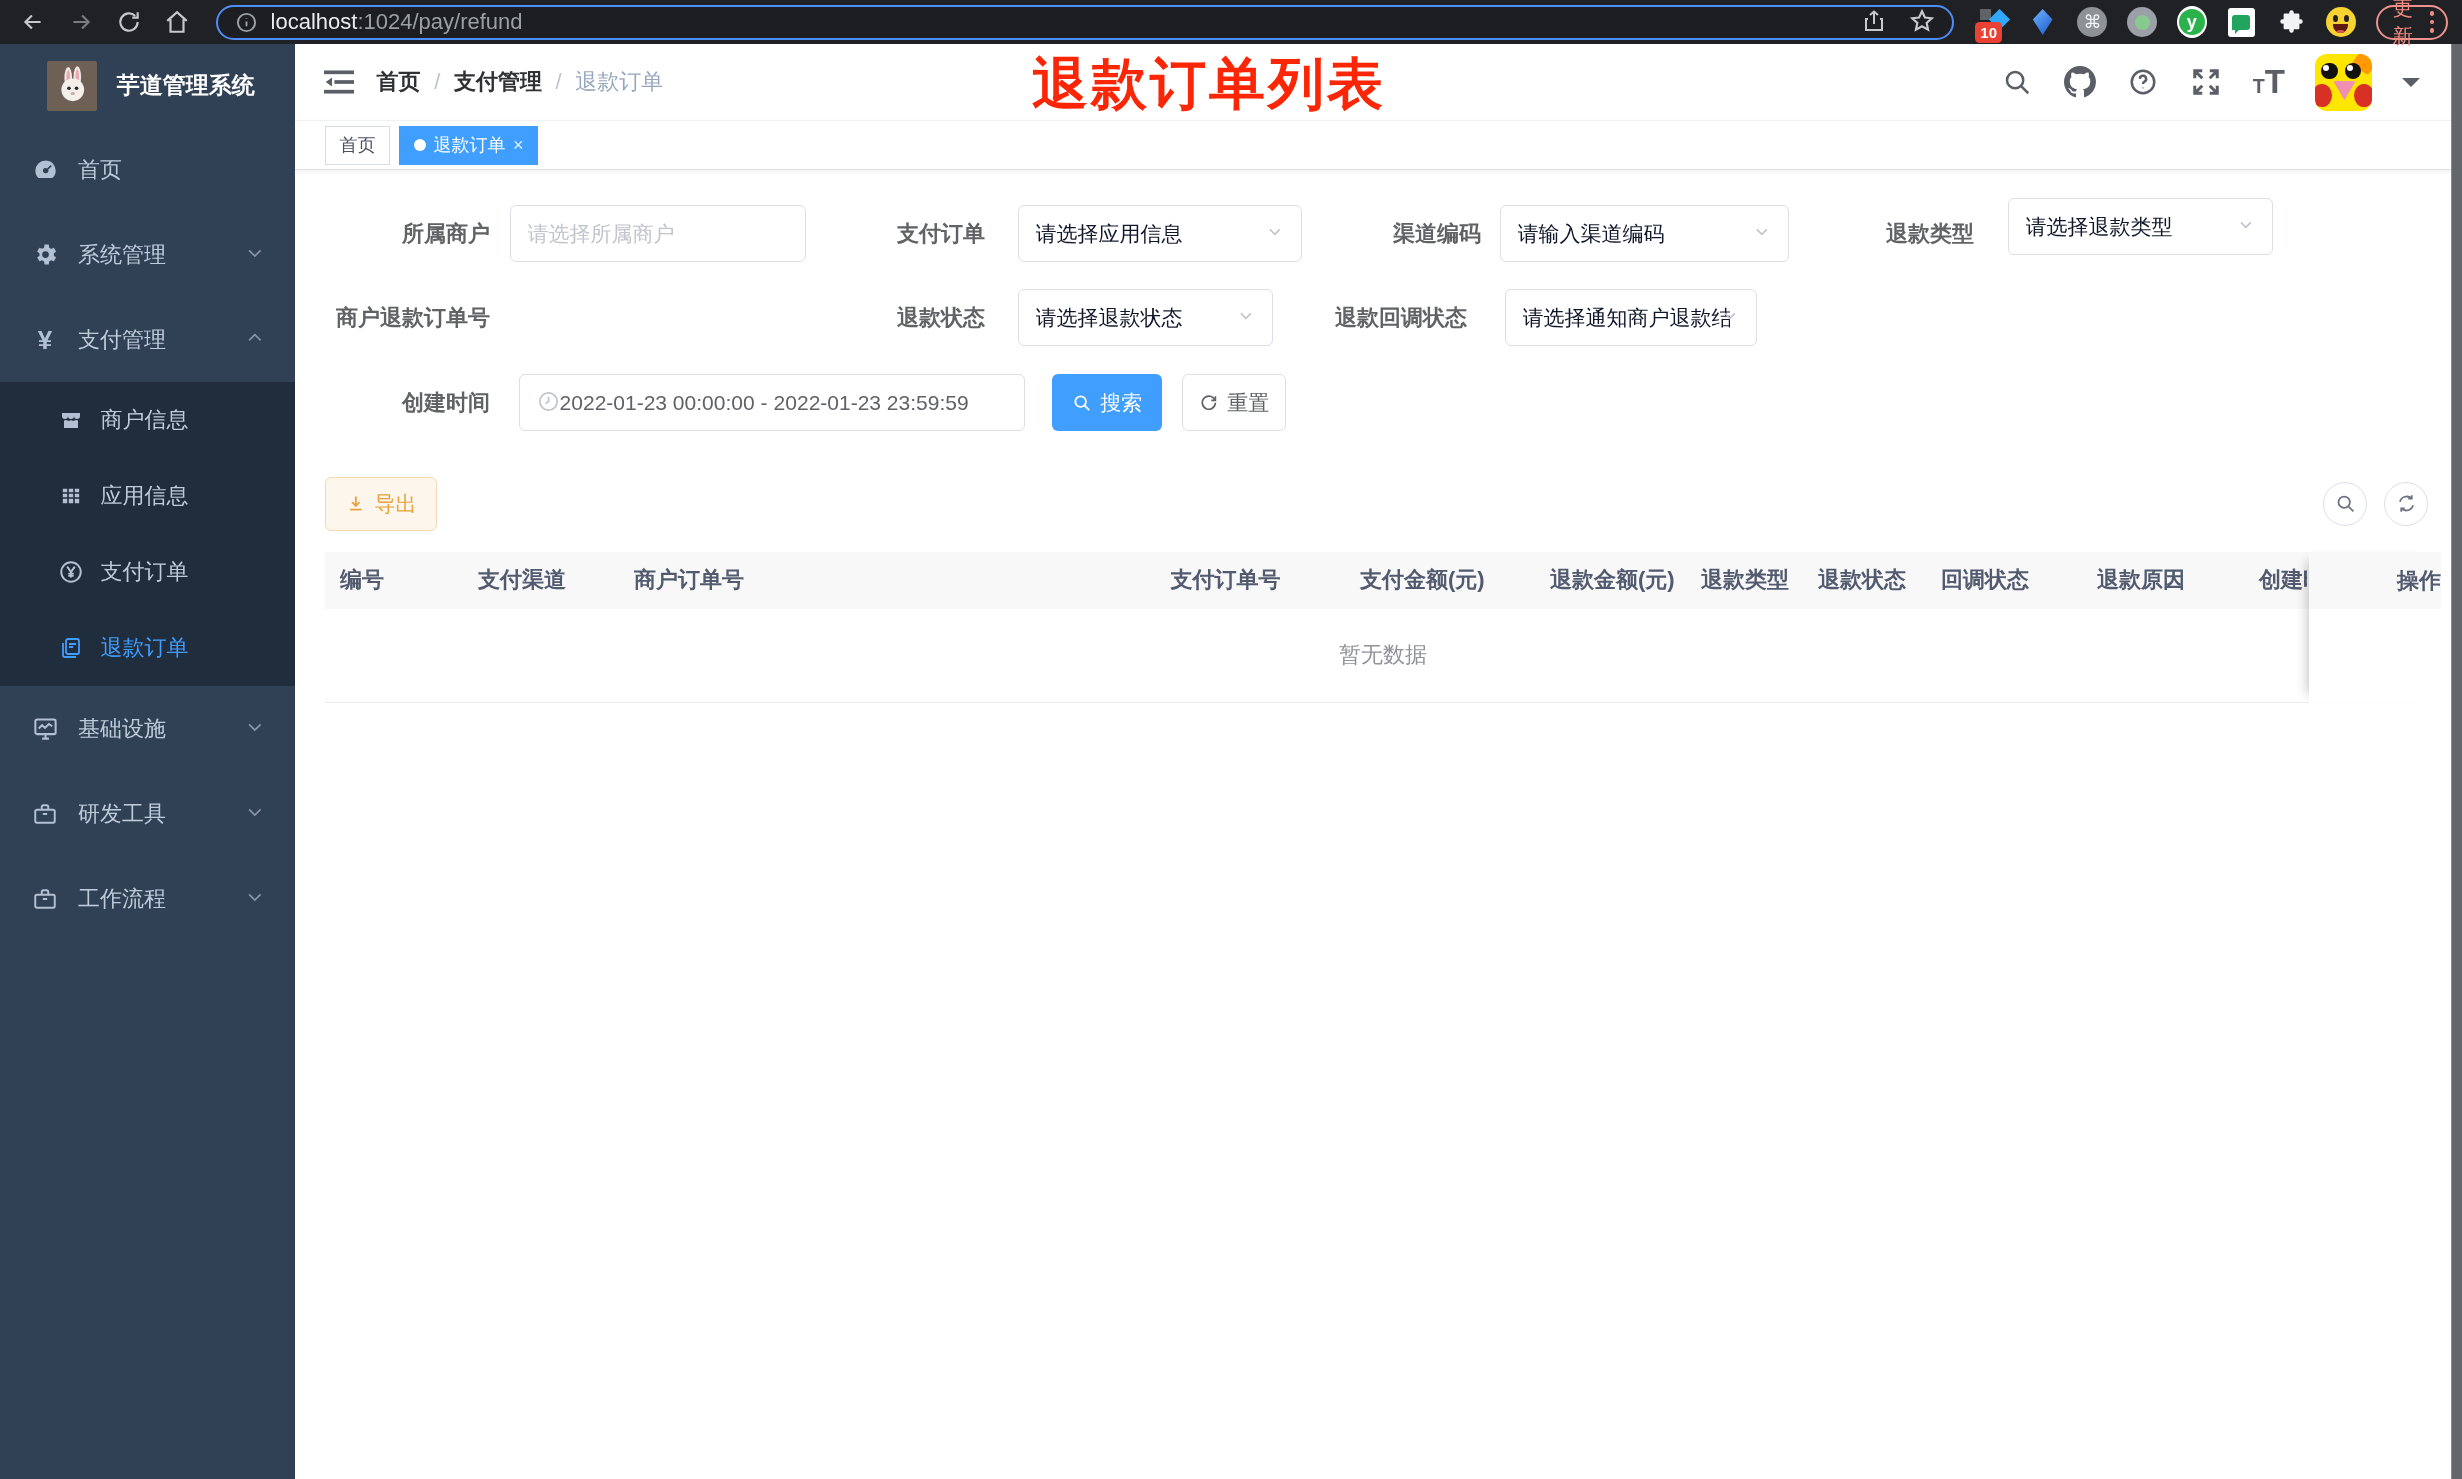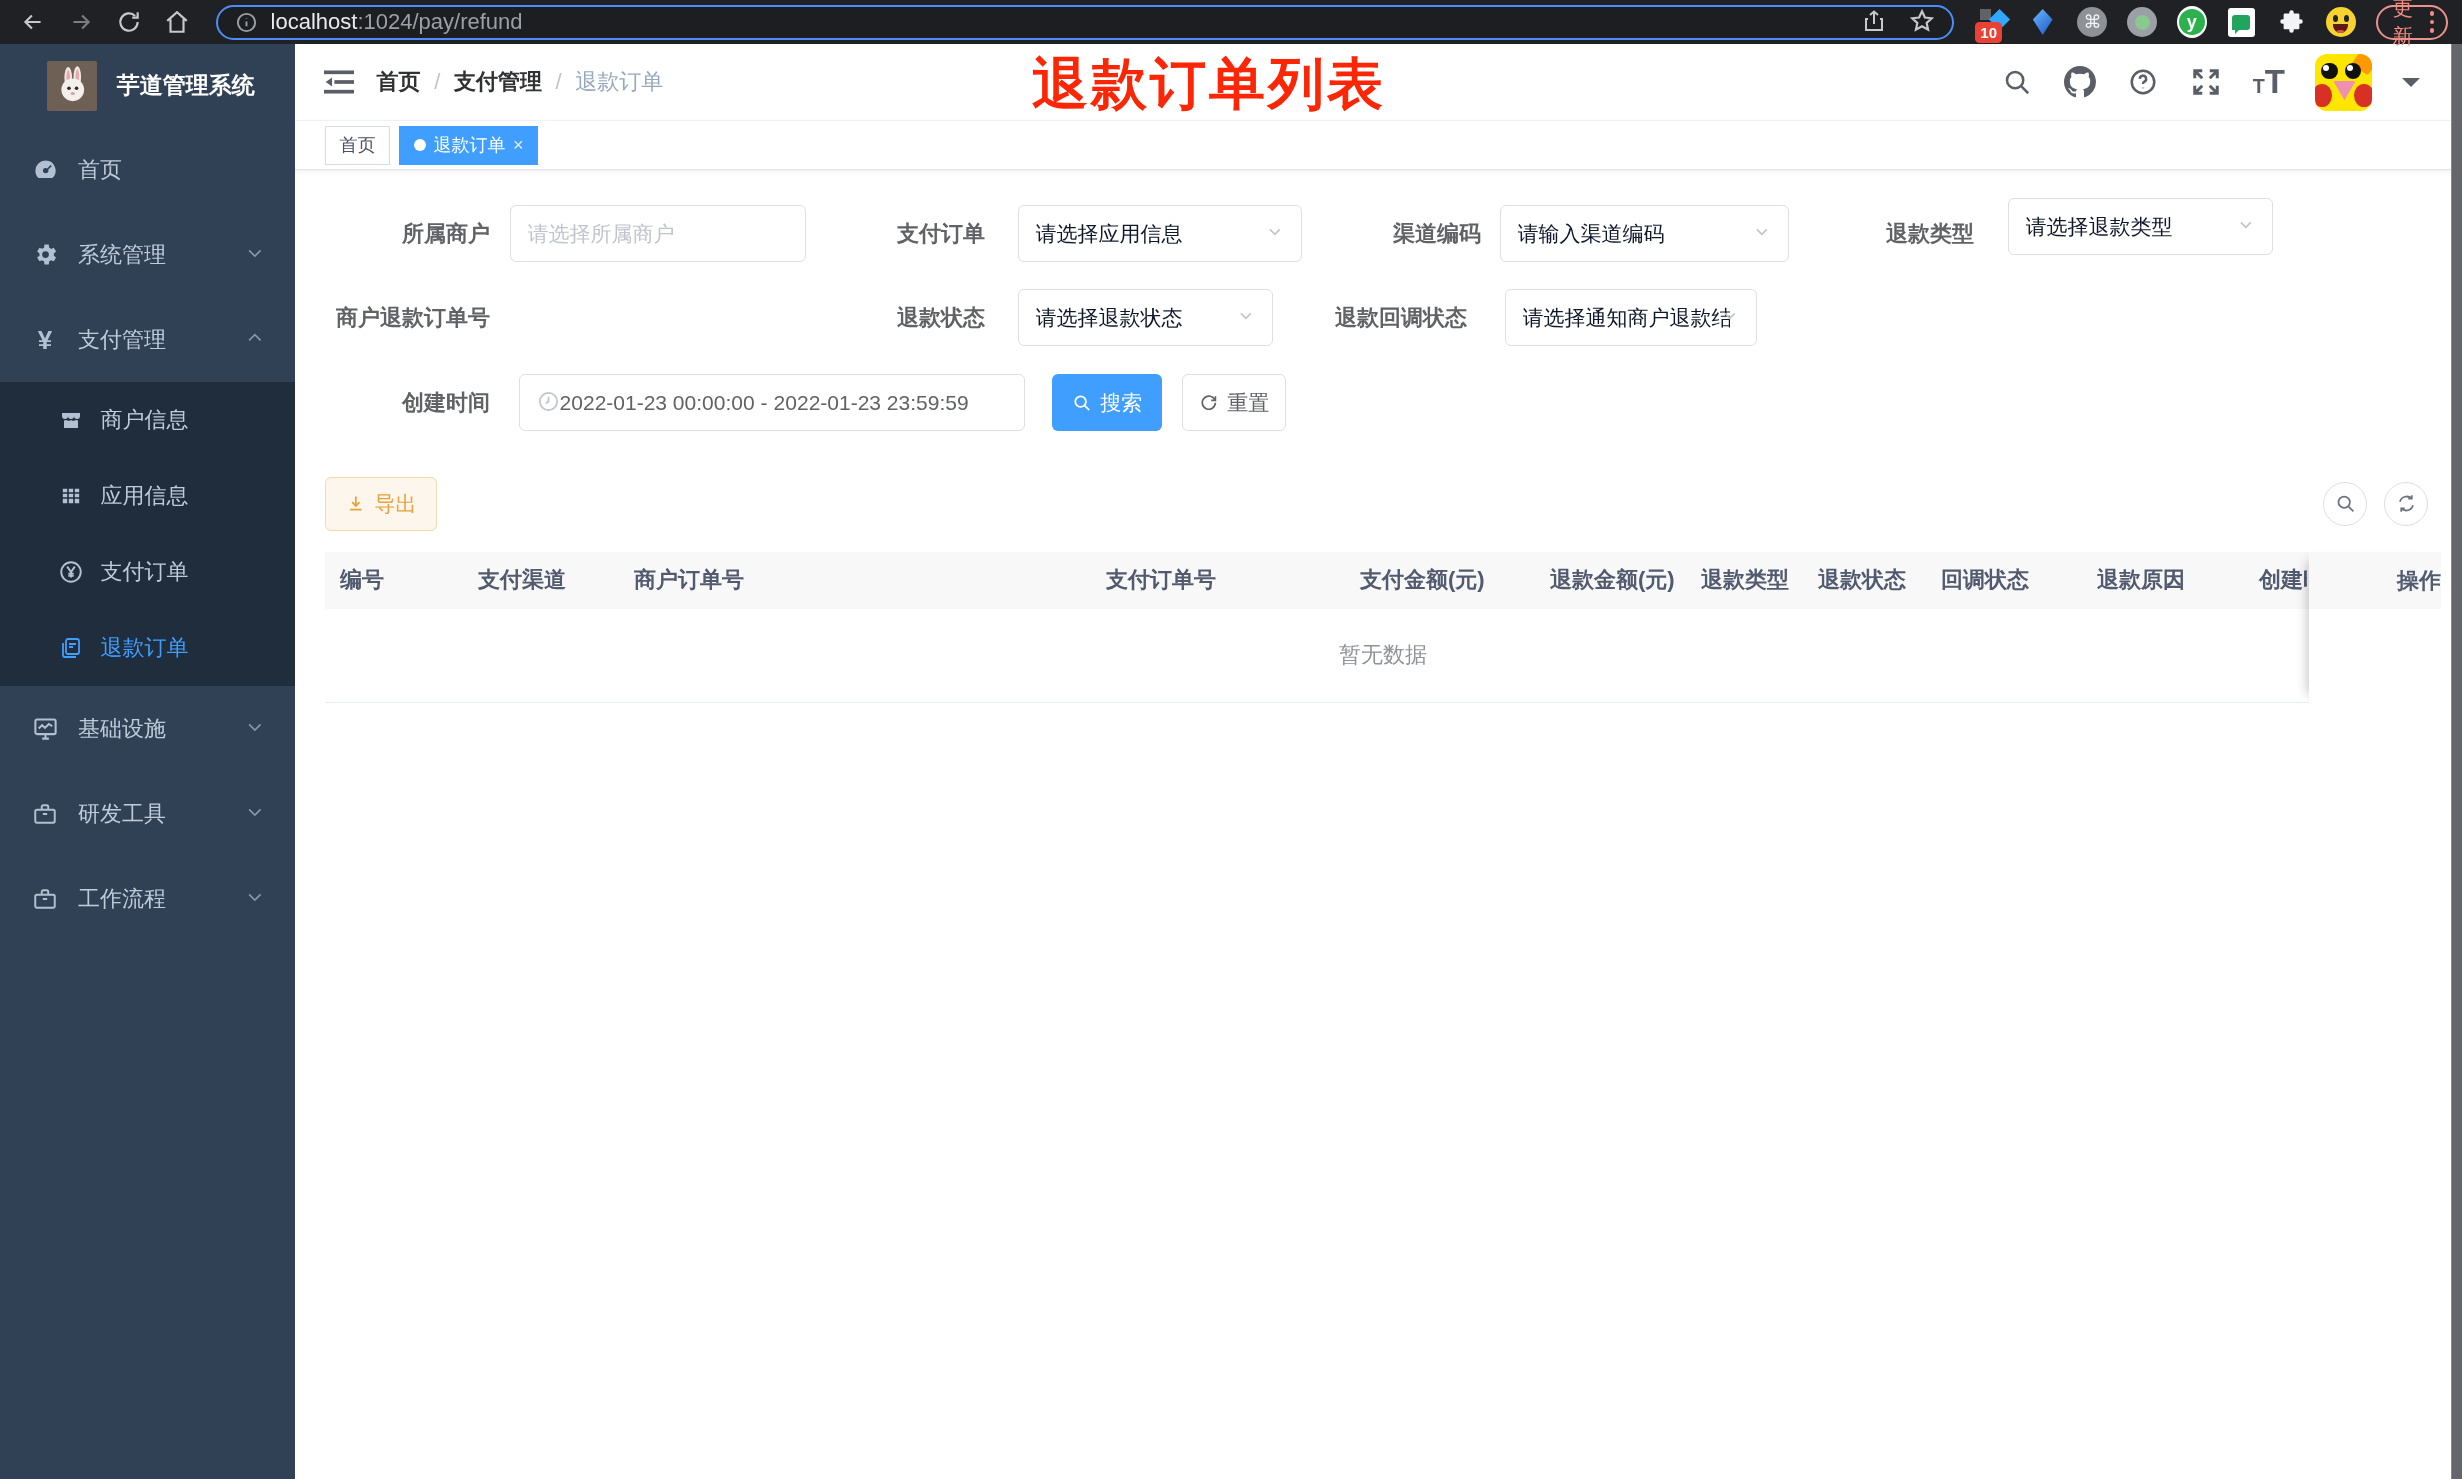--- a/index.html
+++ b/index.html
@@ -524,21 +524,21 @@
           </svg>
       </span>
     </div>
   </div>
 
   <div class="table-wrap">
     <div class="t-head">
       <span class="th" style="width:138px;">编号</span>
       <span class="th" style="width:156px;">支付渠道</span>
       <span class="th" style="width:472px;">商户订单号</span>
-      <span class="th" style="width:254px;">支付订单号</span>
+      <span class="th" style="width:254px;text-align:center;">支付订单号</span>
       <span class="th" style="width:190px;">支付金额(元)</span>
       <span class="th" style="width:151px;">退款金额(元)</span>
       <span class="th" style="width:117px;">退款类型</span>
       <span class="th" style="width:123px;">退款状态</span>
       <span class="th" style="width:156px;">回调状态</span>
       <span class="th" style="width:162px;">退款原因</span>
       <span class="th" style="width:63px;">创建时间</span>
     </div>
     <div class="t-body">
       <span class="empty-txt">暂无数据</span>

